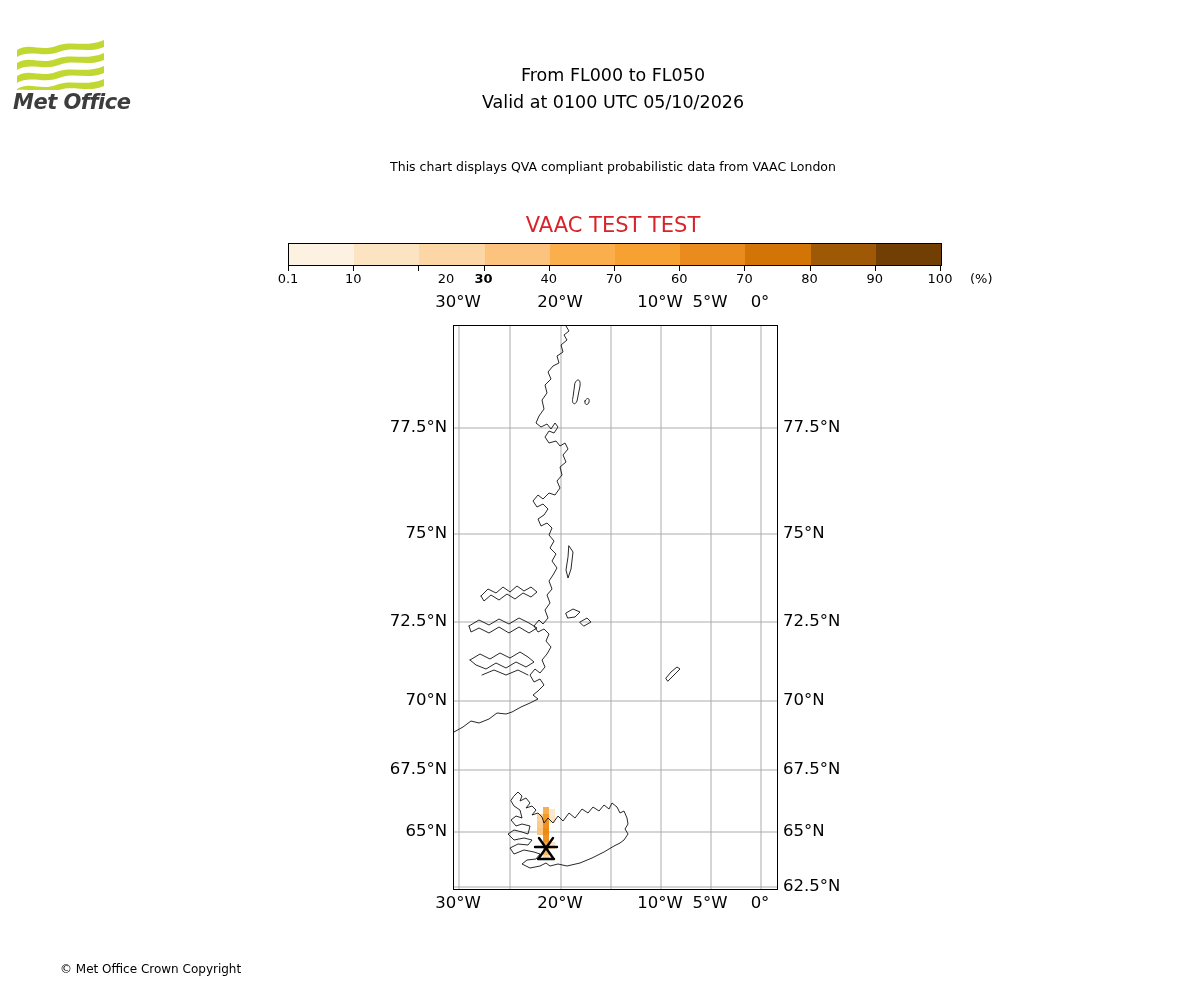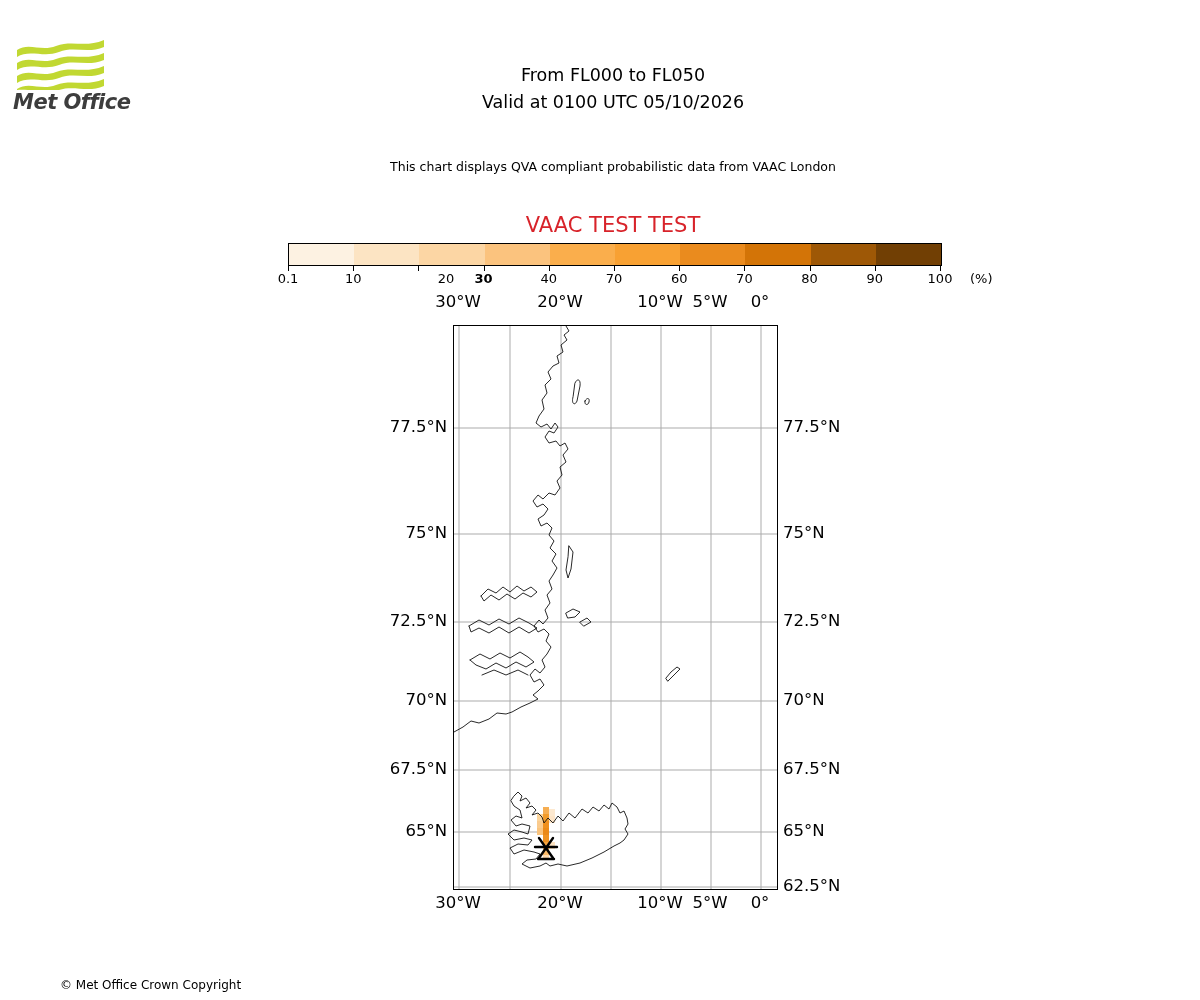--- a/index.html
+++ b/index.html
@@ -29,21 +29,21 @@
   #map-box{position:absolute;left:453px;top:325px;width:323px;height:563px;border:1px solid #000;}
   #map-svg{position:absolute;left:0;top:0;}
   .grid{stroke:#ababab;stroke-width:1;}
   .coast{stroke:#111;stroke-width:0.9;fill:none;stroke-linejoin:round;stroke-linecap:round;}
   .marker{stroke:#000;stroke-width:2.4;fill:none;stroke-linecap:round;}
   .axis-label{position:absolute;font-size:16.5px;height:20px;line-height:20px;}
   .lon{transform:translateX(-50%);white-space:nowrap;}
   .lat-left{width:127px;text-align:right;left:320px;}
   .lat-right{left:783px;white-space:nowrap;}
 
-  #copyright{position:absolute;left:60px;top:962px;font-size:12px;margin-top:16px;}
+  #copyright{position:absolute;left:60px;top:962px;font-size:12px;}
 </style>
 </head>
 <body>
 
 <div id="page">
 
   <svg id="logo" viewBox="0 0 92 52" aria-hidden="true">
     <g fill="#C1D832">
       <path d="M3,12 C15,4 27,14 42,8 C58,2 72,10 90,2 L90,9 C74,16 60,8 45,14 C30,20 15,11 3,19 Z"></path>
       <path d="M3,25 C15,17 27,27 42,21 C58,15 72,23 90,15 L90,22 C74,29 60,21 45,27 C30,33 15,24 3,32 Z"></path>

